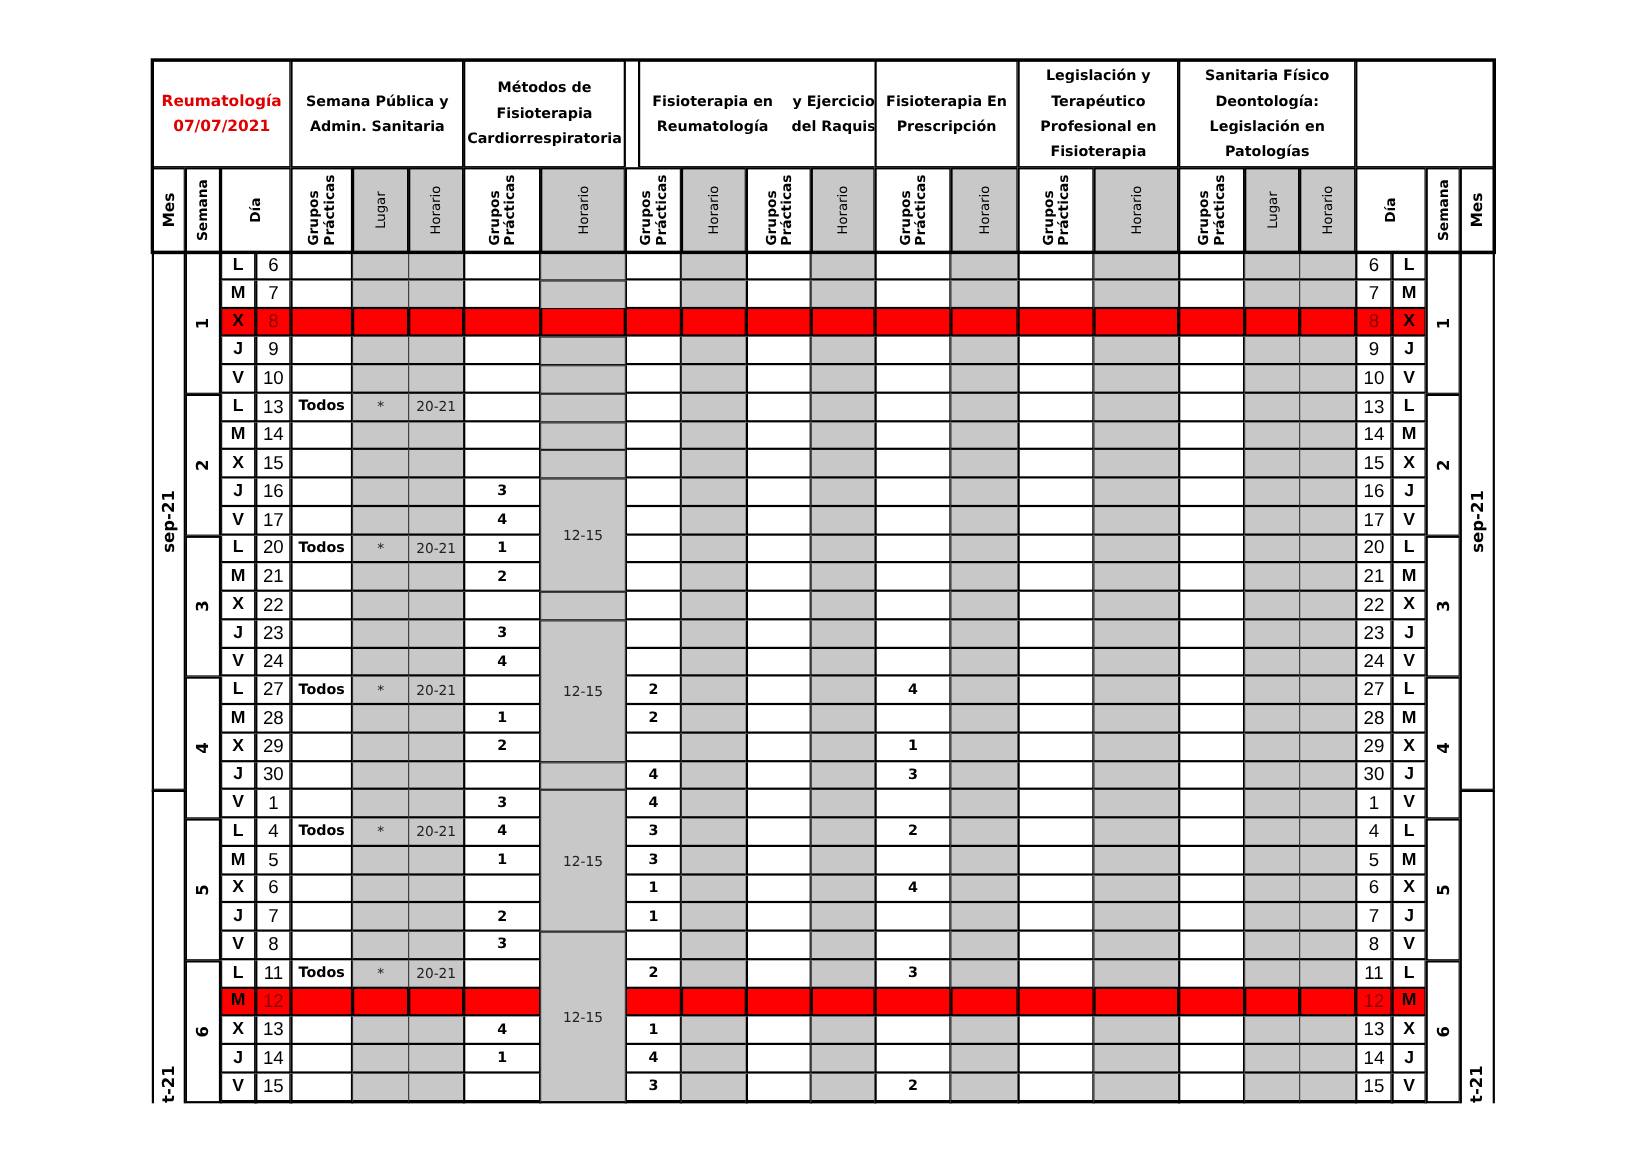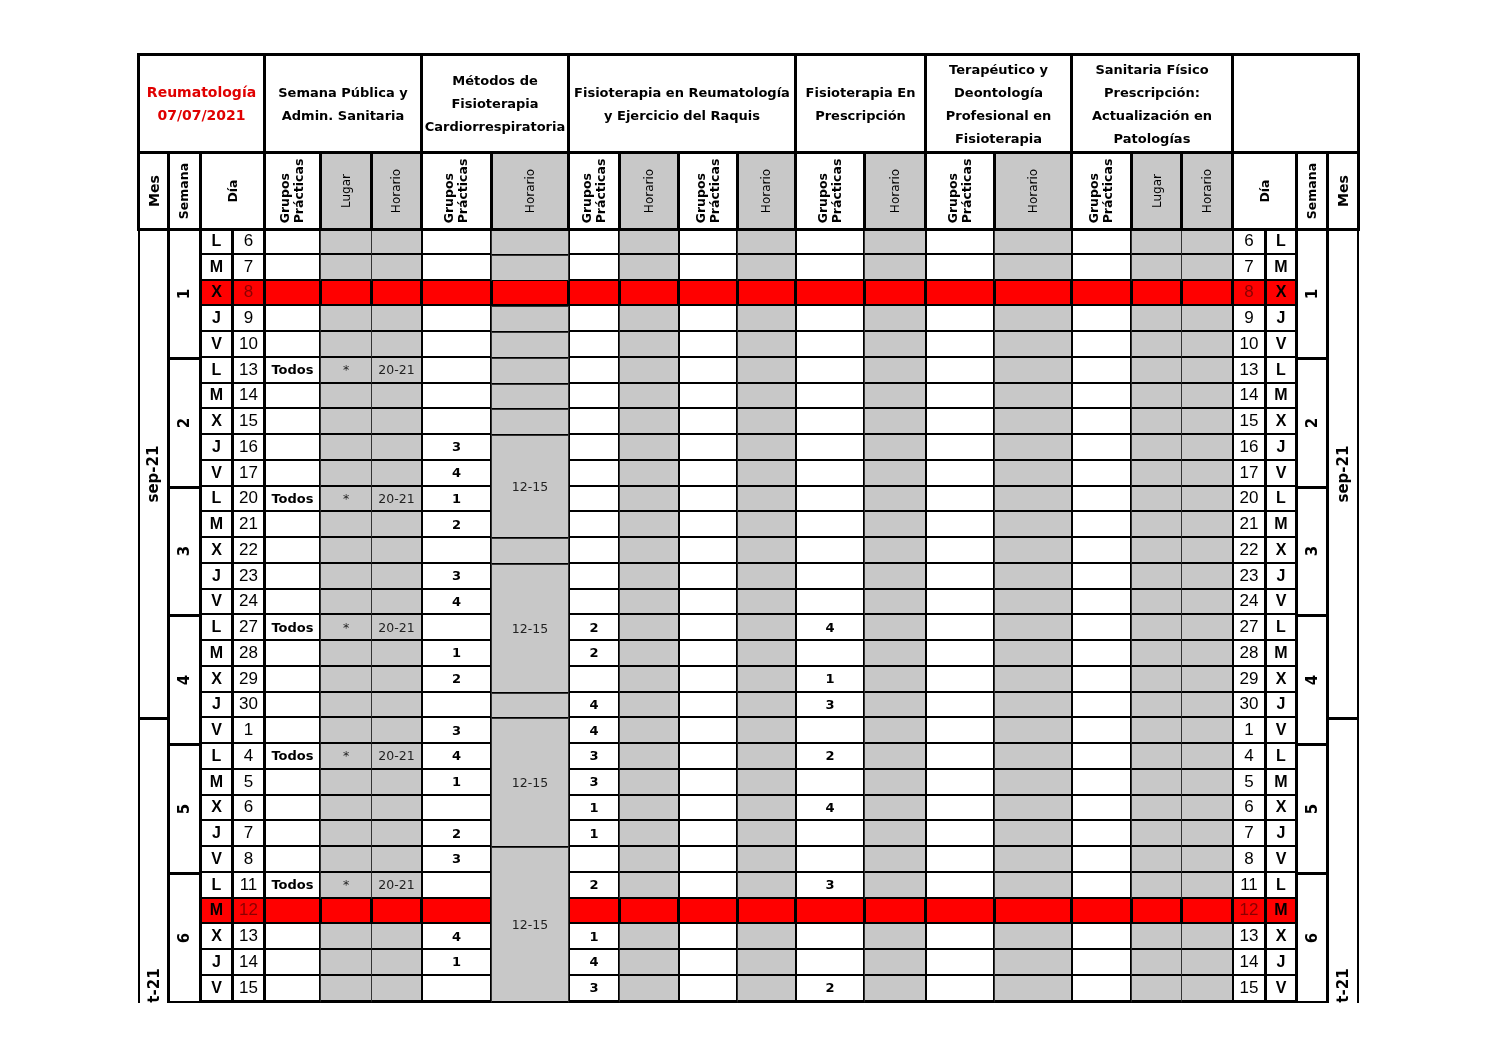--- a/index.html
+++ b/index.html
@@ -43,38 +43,38 @@
     </div>
     <div class="cell hdr1" style="left: 126px; top: 0px; width: 158px; height: 99px; flex-direction: column;">
       <span class="">Semana Pública y</span>
       <span class="">Admin. Sanitaria</span>
     </div>
     <div class="cell hdr1" style="left: 283px; top: 0px; width: 148px; height: 99px; flex-direction: column;">
       <span class="">Métodos de</span>
       <span class="">Fisioterapia</span>
       <span class="">Cardiorrespiratoria</span>
     </div>
-    <div class="cell hdr1" style="left: 430px; top: 0px; width: 228px; height: 99px; flex-direction: column;">
+    <div class="cell hdr1" style="left: 442px; top: 0px; width: 228px; height: 99px; flex-direction: row;">
       <span class="">Fisioterapia en Reumatología</span>
       <span class="">y Ejercicio del Raquis</span>
     </div>
     <div class="cell hdr1" style="left: 657px; top: 0px; width: 131px; height: 99px; flex-direction: column;">
       <span class="">Fisioterapia En</span>
       <span class="">Prescripción</span>
     </div>
     <div class="cell hdr1" style="left: 787px; top: 0px; width: 147px; height: 99px; flex-direction: column;">
-      <span class="">Terapéutico y</span>
-      <span class="">Deontología</span>
+      <span class="">Legislación y</span>
+      <span class="">Terapéutico</span>
       <span class="">Profesional en</span>
       <span class="">Fisioterapia</span>
     </div>
     <div class="cell hdr1" style="left: 933px; top: 0px; width: 162px; height: 99px; flex-direction: column;">
       <span class="">Sanitaria Físico</span>
-      <span class="">Prescripción:</span>
-      <span class="">Actualización en</span>
+      <span class="">Deontología:</span>
+      <span class="">Legislación en</span>
       <span class="">Patologías</span>
     </div>
     <div class="cell hdr1" style="left: 1094px; top: 0px; width: 127px; height: 99px;"></div>
     <div class="cell hdr2" style="left: 0px; top: 98px; width: 31px; height: 78px;">
       <span class="vt big">Mes</span>
     </div>
     <div class="cell hdr2" style="left: 30px; top: 98px; width: 33px; height: 78px;">
       <span class="vt bold">Semana</span>
     </div>
     <div class="cell hdr2" style="left: 62px; top: 98px; width: 65px; height: 78px;">

